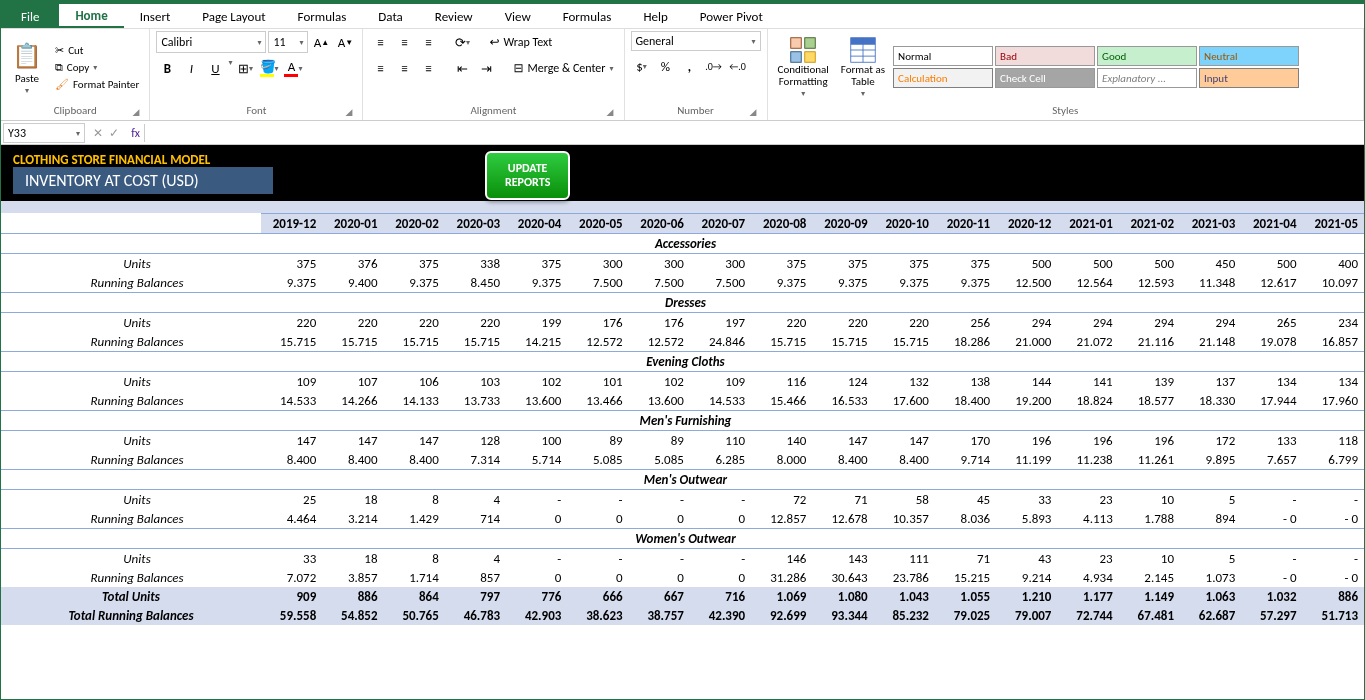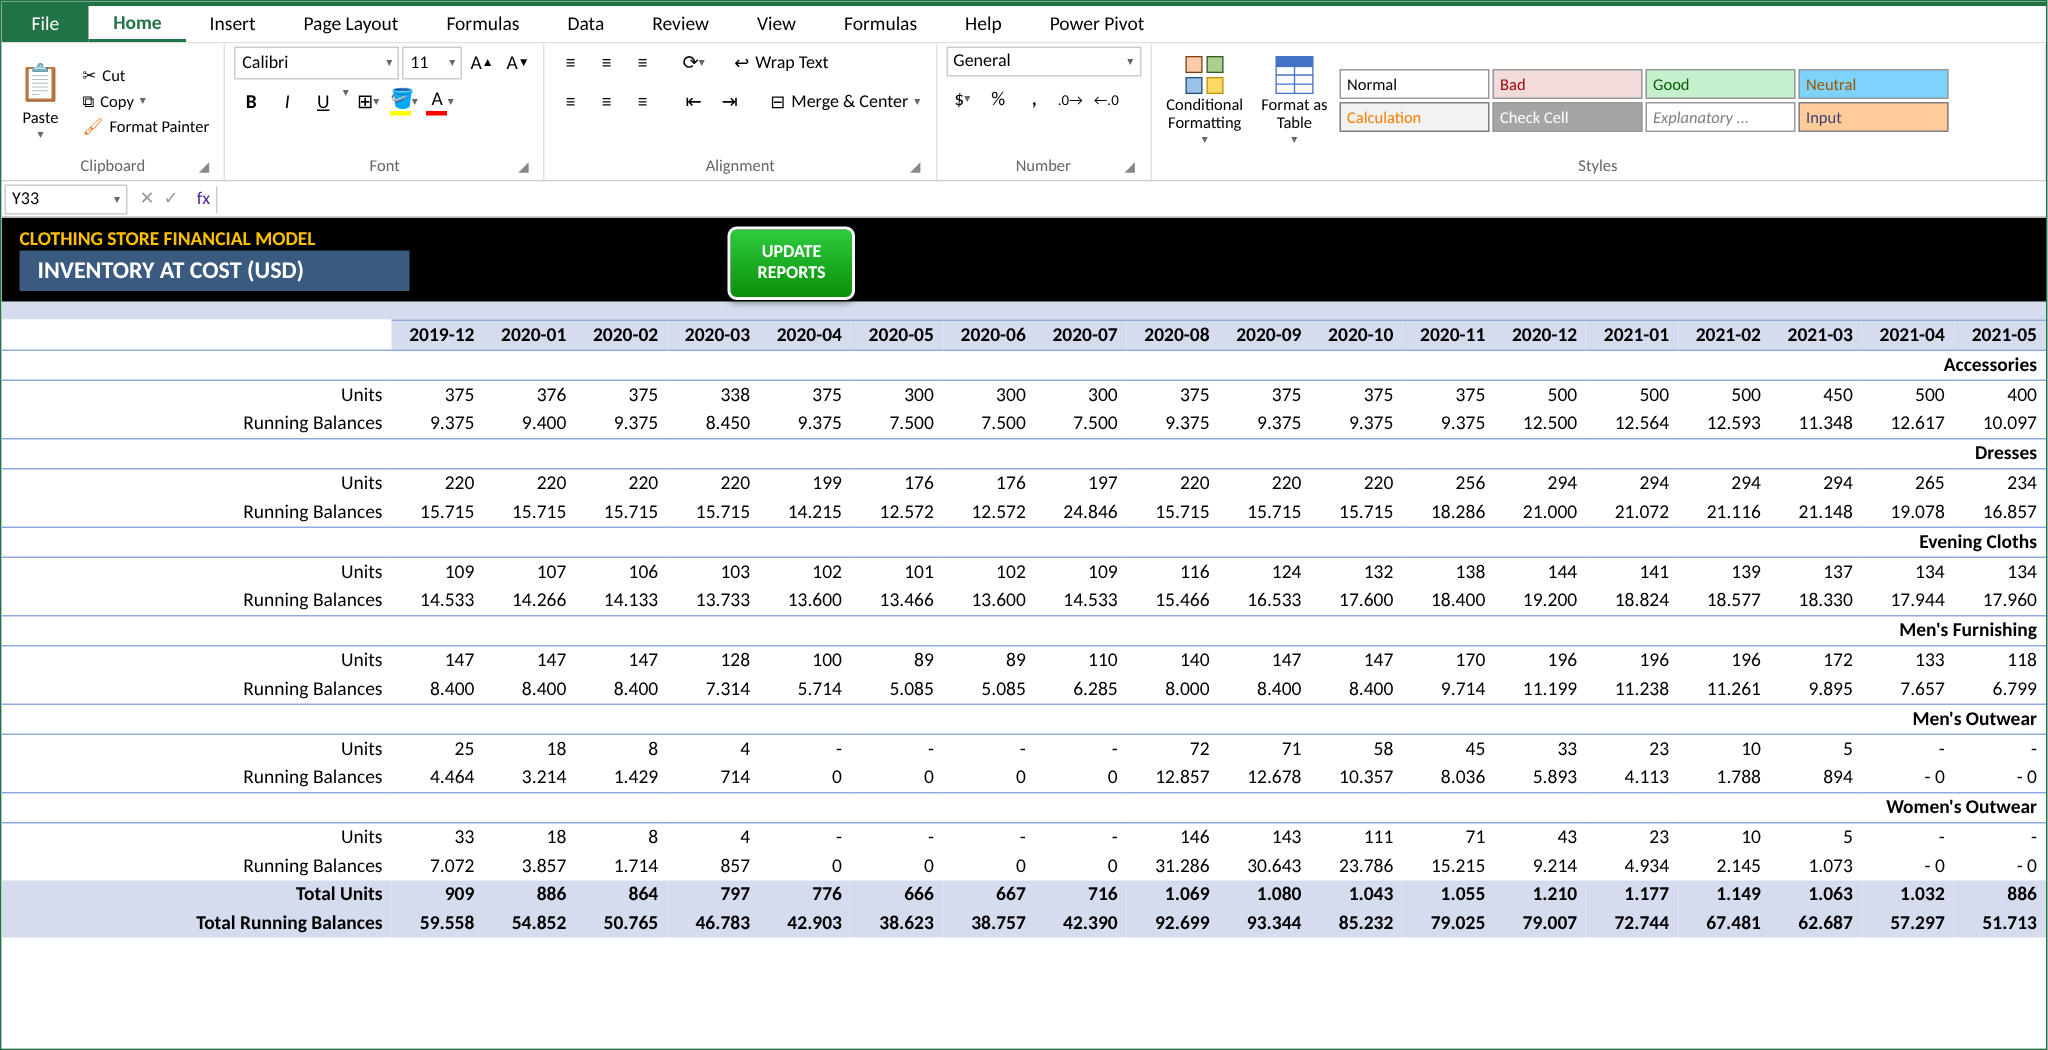--- a/index.html
+++ b/index.html
@@ -34,30 +34,30 @@
 .style-grid { display: grid; grid-template-columns: repeat(4, 100px); gap: 2px; }
 .formula-bar { display: flex; align-items: center; height: 24px; border-bottom: 1px solid #ccc; background: #fff; }
 .name-box { width: 82px; border: 1px solid #ccc; padding: 2px 4px; font-size: 12px; margin-left: 2px; display: flex; justify-content: space-between; align-items: center;}
 .fx-btns { display: flex; gap: 6px; padding: 0 8px; color: #999; }
 .fx-label { color: #4c1d95; padding: 0 4px; text-align: center; }
 .formula-input { flex: 1; border: none; border-left: 1px solid #ccc; padding: 2px 6px; font-size: 12px; outline: none; }
 .sheet-area { background: #fff; overflow: auto; height: calc(700px - 3px - 25px - 92px - 24px - 2px); }
 .header-block { background: #000; color: #fff; display: flex; align-items: center; height: 56px; position: relative; }
 .header-text { padding: 4px 12px; }
 .model-title { color: #FFC000; font-size: 13px; font-weight: bold; }
-.subtitle-bar { background: #3b5a80; padding: 4px 12px; font-size: 16px; font-weight: bold; color: #fff; width: 260px; }
+.subtitle-bar { background: #3b5a80; padding: 4px 12px; font-size: 16px; font-weight: normal; color: #fff; width: 260px; }
 .update-btn { position: absolute; left: 484px; top: 6px; background: linear-gradient(#2ECC40, #0a8f0a); color: #fff; font-weight: bold; font-size: 12px; padding: 8px 18px; border-radius: 6px; border: 2px solid #fff; box-shadow: 0 2px 4px rgba(0,0,0,0.4); text-align: center; line-height: 1.2; cursor: pointer; }
 .back-btn { position: absolute; left: 768px; top: 6px; background: linear-gradient(#eee, #ccc); color: #333; font-weight: bold; font-style: italic; font-size: 12px; padding: 8px 12px 8px 40px; border-radius: 6px; border: 2px solid #fff; box-shadow: 0 2px 4px rgba(0,0,0,0.4); cursor: pointer; line-height: 1.2; }
 .back-btn::before { content: '⮌'; position: absolute; left: 10px; top: 6px; font-size: 22px; font-style: normal; }
 table.inv { border-collapse: collapse; width: 100%; font-family: Calibri, sans-serif; font-size: 13px; }
 table.inv th, table.inv td { padding: 2px 6px; white-space: nowrap; }
 table.inv th { text-align: right; font-weight: bold; background: #D4DCEE; border-top: 1px solid #8EA9DB; border-bottom: 1px solid #8EA9DB; }
 table.inv th.label-col { text-align: left; width: 260px; background: #fff; border: none; }
 table.inv td { text-align: right; }
-table.inv td.label { text-align: right; padding-left: 18px; }
+table.inv td.label { text-align: center; padding-left: 18px; font-style: italic; }
 tr.category td.label { font-weight: bold; padding-left: 12px; border-top: 1px solid #8EA9DB; border-bottom: 1px solid #8EA9DB; }
 tr.total td { font-weight: bold; background: #D4DCEE; }
 tr.total td.label { padding-left: 6px; }
 .spacer-row td { height: 12px; background: #D4DCEE; }
 .dialog-launcher { font-size: 9px; color: #888; align-self: flex-end; margin-right: 2px; margin-bottom: 1px; }
 .grp-footer { display:flex; justify-content: center; position: relative; }
 .grp-footer .dialog-launcher { position: absolute; right: 2px; bottom: 0; }
 .chev { font-size: 8px; color: #666; }
 .color-underline { border-bottom: 3px solid; display:inline-block; width: 14px; text-align:center; line-height:14px;}
 .icon-svg { width: 28px; height: 28px; }

